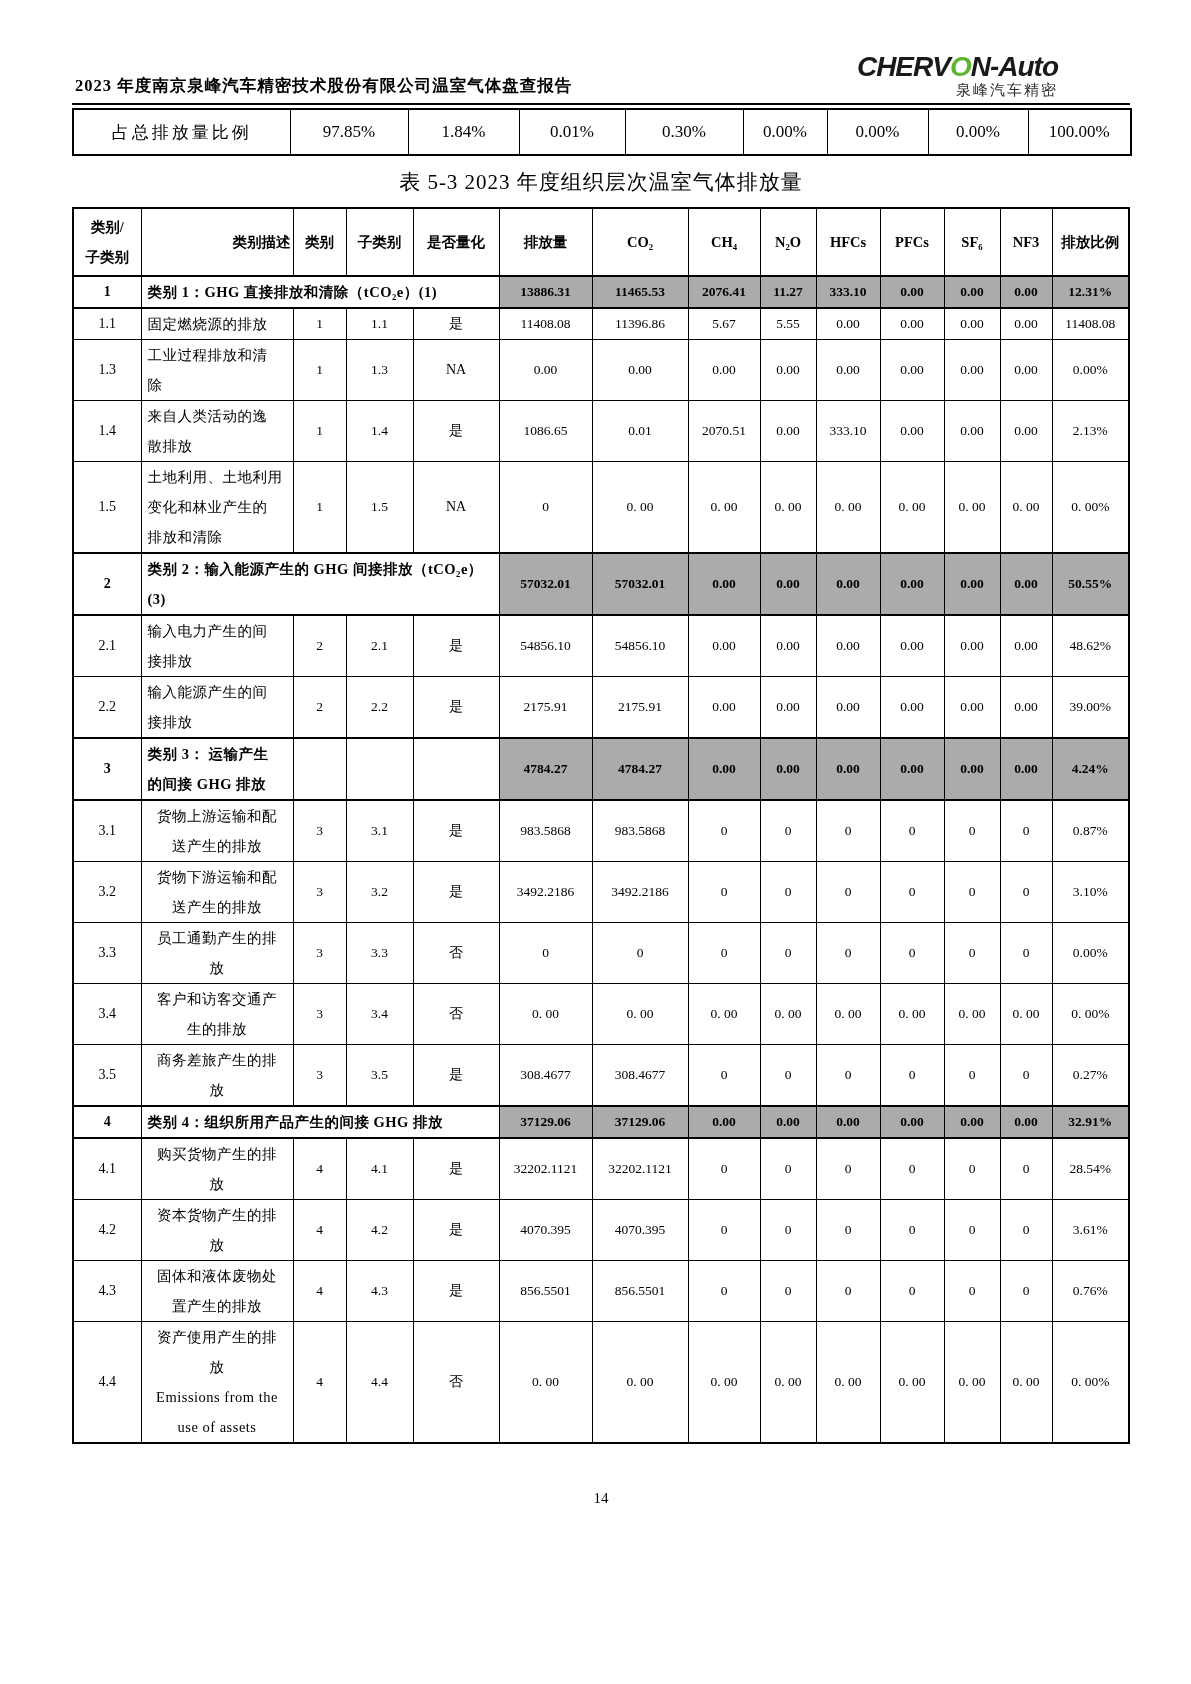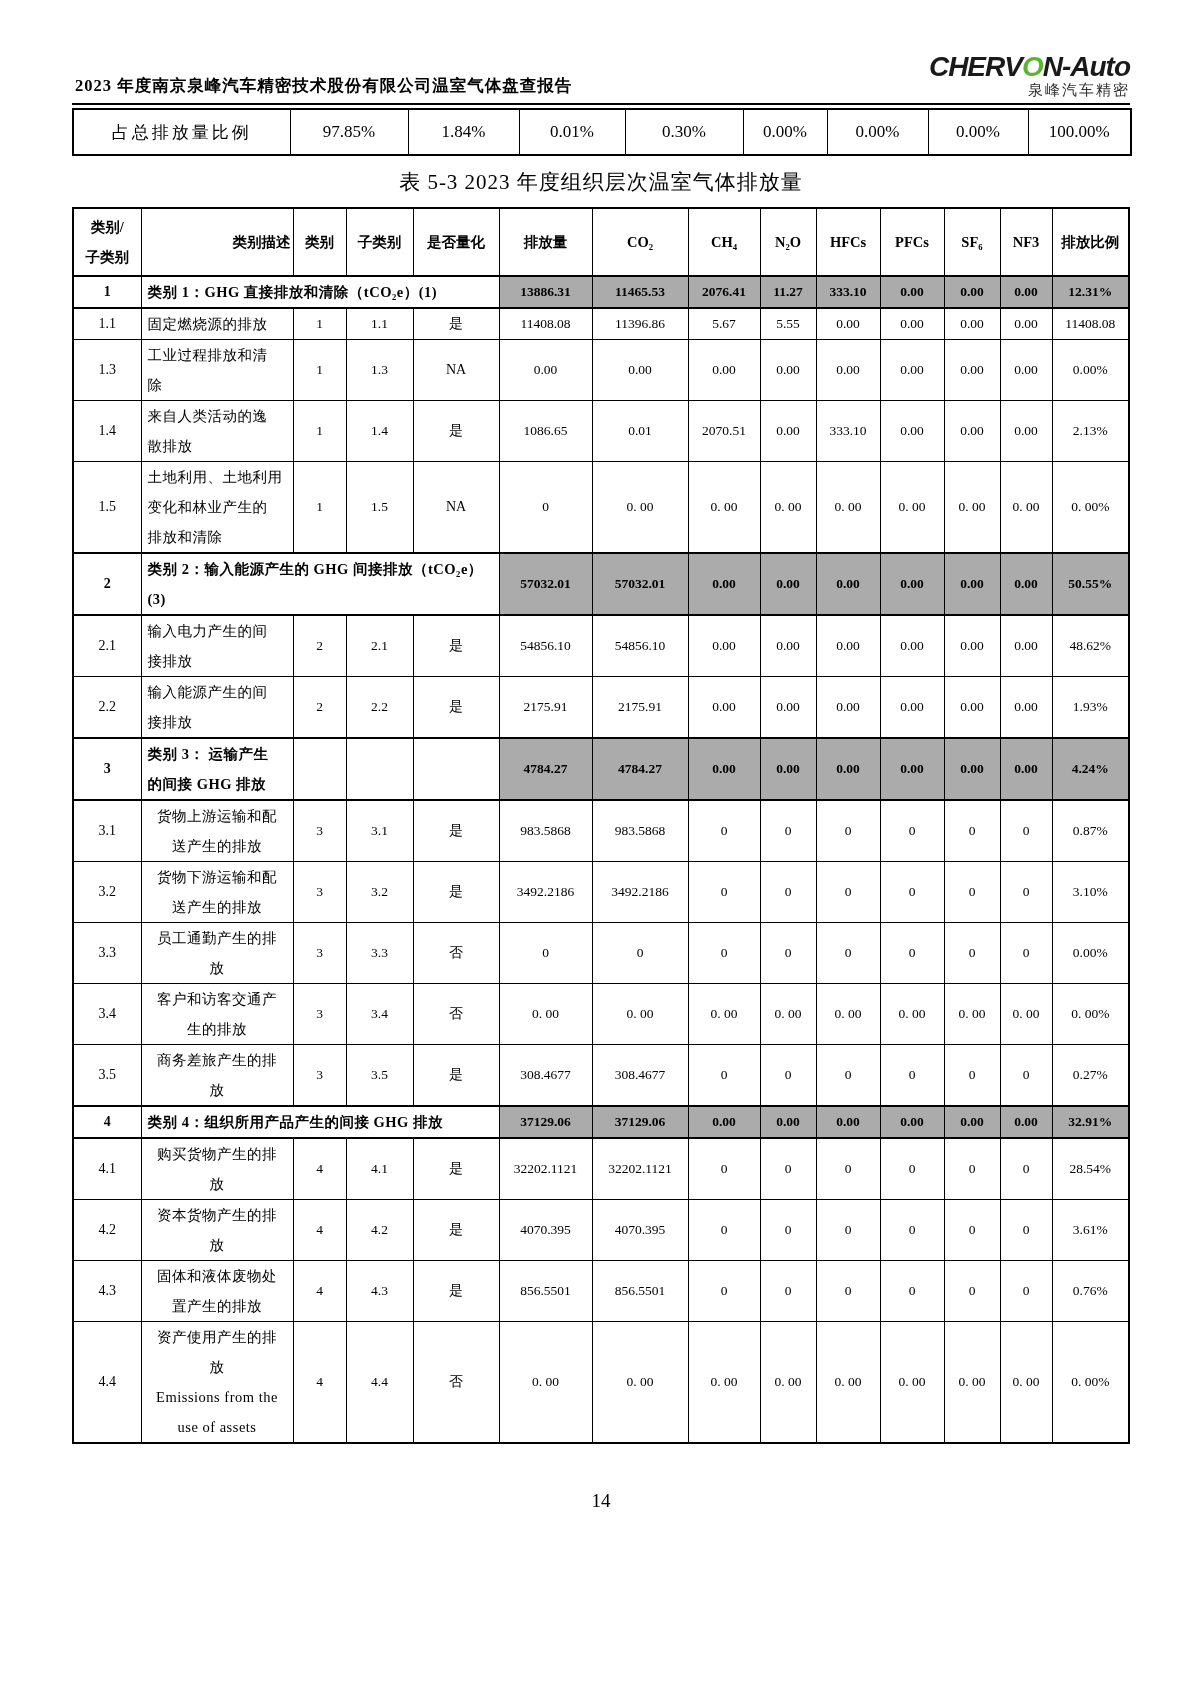--- a/index.html
+++ b/index.html
@@ -38,20 +38,21 @@
   .report-title{
     font-size:16.5px;
     font-weight:bold;
     letter-spacing:1px;
     padding-left:3px;
     padding-bottom:1px;
     white-space:nowrap;
   }
   .logo{
     text-align:right;
+    margin-right:72px;
     line-height:1.05;
   }
   .logo-main{
     font-family:"Liberation Sans","DejaVu Sans",sans-serif;
     font-weight:bold;
     font-style:italic;
     font-size:28px;
     letter-spacing:-1px;
     color:var(--logo-ink);
     white-space:nowrap;
@@ -134,21 +135,21 @@
     font-weight:bold;
     border-top:2px solid var(--ink);
     border-bottom:2px solid var(--ink);
   }
   .maintable td.gray{background:var(--gray);}
   .maintable td.plain{font-weight:normal;}
   .maintable td.val{font-size:13.5px;white-space:nowrap;}
 
   .page-number{
     text-align:center;
-    font-size:19px;
+    font-size:15px;
     margin-top:46px;
   }
 </style>
 </head>
 <body>
 
 <div class="page">
   <div class="content">
 
     <div class="header">
@@ -345,21 +346,21 @@
             <td class="val">2.2</td>
             <td class="quant">是</td>
             <td class="val">2175.91</td>
             <td class="val">2175.91</td>
             <td class="val">0.00</td>
             <td class="val">0.00</td>
             <td class="val">0.00</td>
             <td class="val">0.00</td>
             <td class="val">0.00</td>
             <td class="val">0.00</td>
-            <td class="val">1.93%</td>
+            <td class="val">39.00%</td>
           </tr>
           <tr class="cat">
             <td class="idcell">3</td>
             <td class="desc">类别 3： 运输产生
 的间接 GHG 排放</td>
             <td class="val"></td>
             <td class="val"></td>
             <td class="quant"></td>
             <td class="val gray">4784.27</td>
             <td class="val gray">4784.27</td>

